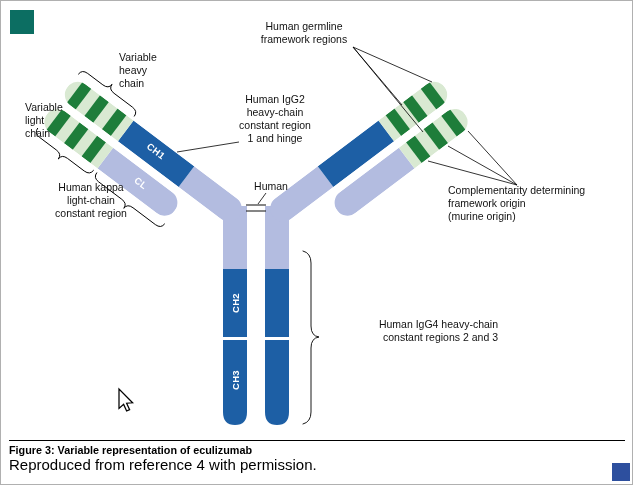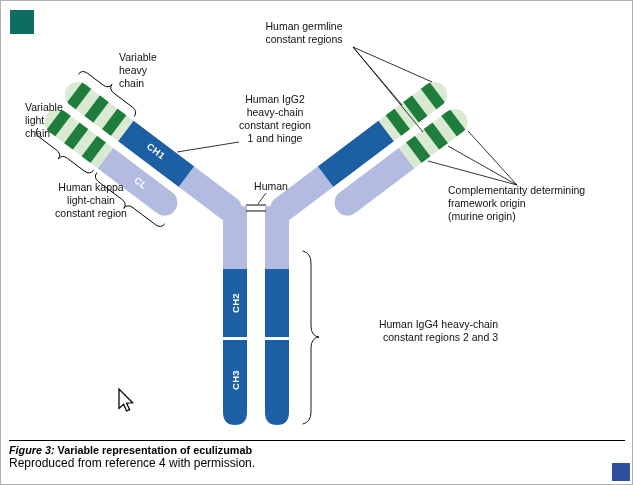--- a/index.html
+++ b/index.html
@@ -14,23 +14,23 @@
   .seg{position:absolute;color:#fff;font-weight:bold;font-size:9.5px;letter-spacing:.3px;
        transform-origin:center;white-space:nowrap;}
   .f-lav{fill:var(--lavender);} .f-blue{fill:var(--dark_blue);}
   .f-pale{fill:var(--pale_green);} .f-green{fill:var(--dark_green);}
   .f-white{fill:#ffffff;}
   .ln{stroke:#000;stroke-width:0.8;fill:none;}
   .bond{stroke:#222;stroke-width:1.1;fill:none;}
   .brace{stroke:#000;stroke-width:0.9;fill:none;stroke-linecap:round;}
   .divider{position:absolute;left:8px;top:439px;width:616px;border-top:1px solid #000;}
   .caption{position:absolute;left:8px;top:443px;font-size:10.8px;color:#000;}
-  .cap-fig{font-weight:bold;font-style:italic;}
+  .cap-fig{font-weight:bold;}
   .cap-title{font-weight:bold;}
-  .cap-credit{font-weight:normal;font-size:12px;}
+  .cap-credit{font-weight:normal;font-size:15px;}
 </style>
 </head>
 <body>
 
 <div class="stage">
 
   <div class="sq sq-teal"></div>
 
   <svg width="633" height="485" viewBox="0 0 633 485">
     <defs>
@@ -135,21 +135,21 @@
   <div class="lbl t-right" style="left:118px;top:50px;width:74px;">Variable
 heavy
 chain</div>
   <div class="lbl t-right" style="left:24px;top:100px;width:58px;">Variable
 light
 chain</div>
   <div class="lbl t-center" style="left:30px;top:180px;width:120px;">Human kappa
 light-chain
 constant region</div>
   <div class="lbl t-center" style="left:240px;top:19px;width:126px;">Human germline
-constant regions</div>
+framework regions</div>
   <div class="lbl t-center" style="left:224px;top:92px;width:100px;">Human IgG2
 heavy-chain
 constant region
 1 and hinge</div>
   <div class="lbl t-center" style="left:248px;top:179px;width:44px;">Human</div>
   <div class="lbl t-left" style="left:447px;top:183px;width:175px;">Complementarity determining
 framework origin
 (murine origin)</div>
   <div class="lbl t-left" style="left:332px;top:317px;width:165px;text-align:right;">Human IgG4 heavy-chain
 constant regions 2 and 3</div>

